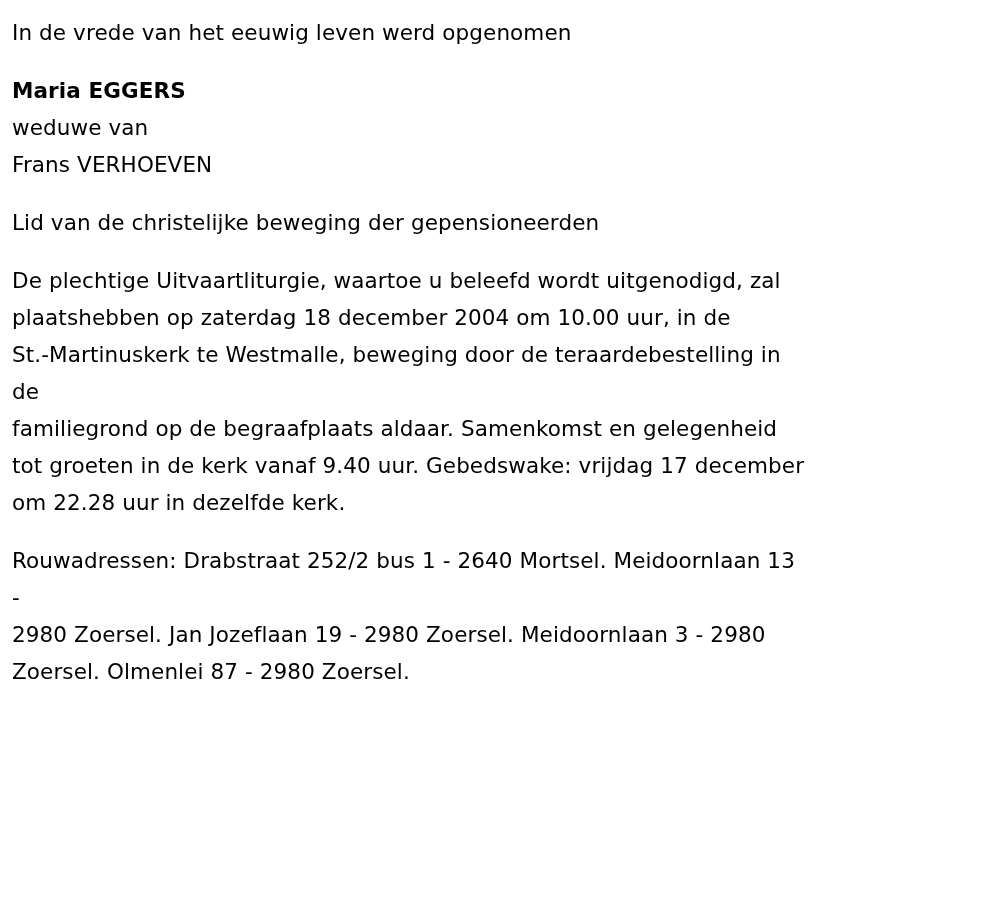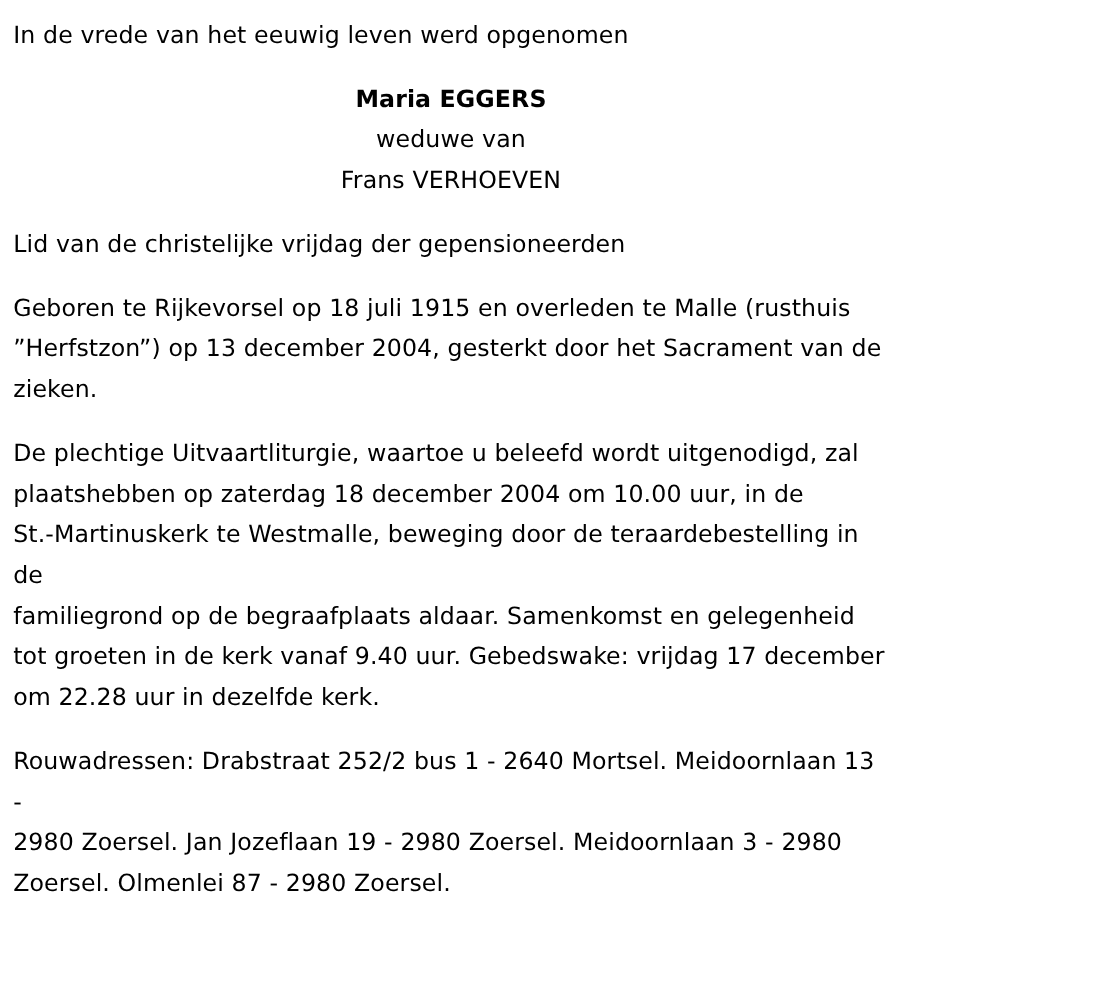--- a/index.html
+++ b/index.html
@@ -29,47 +29,41 @@
     margin: 0 0 21px 0;
   }
   .para:last-child {
     margin-bottom: 0;
   }
   .name {
     font-weight: bold;
   }
   .block-tight .line {
     line-height: 37px;
-    text-align: center;
   }
 </style>
 </head>
 <body>
 
 <div class="notice">
 
   <div class="para">
     <div class="line">In de vrede van het eeuwig leven werd opgenomen</div>
   </div>
 
   <div class="para block-tight">
     <div class="line name">Maria EGGERS</div>
     <div class="line">weduwe van</div>
     <div class="line">Frans VERHOEVEN</div>
   </div>
 
   <div class="para">
-    <div class="line">Lid van de christelijke vrijdag der gepensioneerden</div>
+    <div class="line">Lid van de christelijke beweging der gepensioneerden</div>
   </div>
 
-  <div class="para">
-    <div class="line">Geboren te Rijkevorsel op 18 juli 1915 en overleden te Malle (rusthuis</div>
-    <div class="line">”Herfstzon”) op 13 december 2004, gesterkt door het Sacrament van de</div>
-    <div class="line">zieken.</div>
-  </div>
 
   <div class="para">
     <div class="line">De plechtige Uitvaartliturgie, waartoe u beleefd wordt uitgenodigd, zal</div>
     <div class="line">plaatshebben op zaterdag 18 december 2004 om 10.00 uur, in de</div>
     <div class="line">St.-Martinuskerk te Westmalle, beweging door de teraardebestelling in de</div>
     <div class="line">familiegrond op de begraafplaats aldaar. Samenkomst en gelegenheid</div>
     <div class="line">tot groeten in de kerk vanaf 9.40 uur. Gebedswake: vrijdag 17 december</div>
     <div class="line">om 22.28 uur in dezelfde kerk.</div>
   </div>
 

